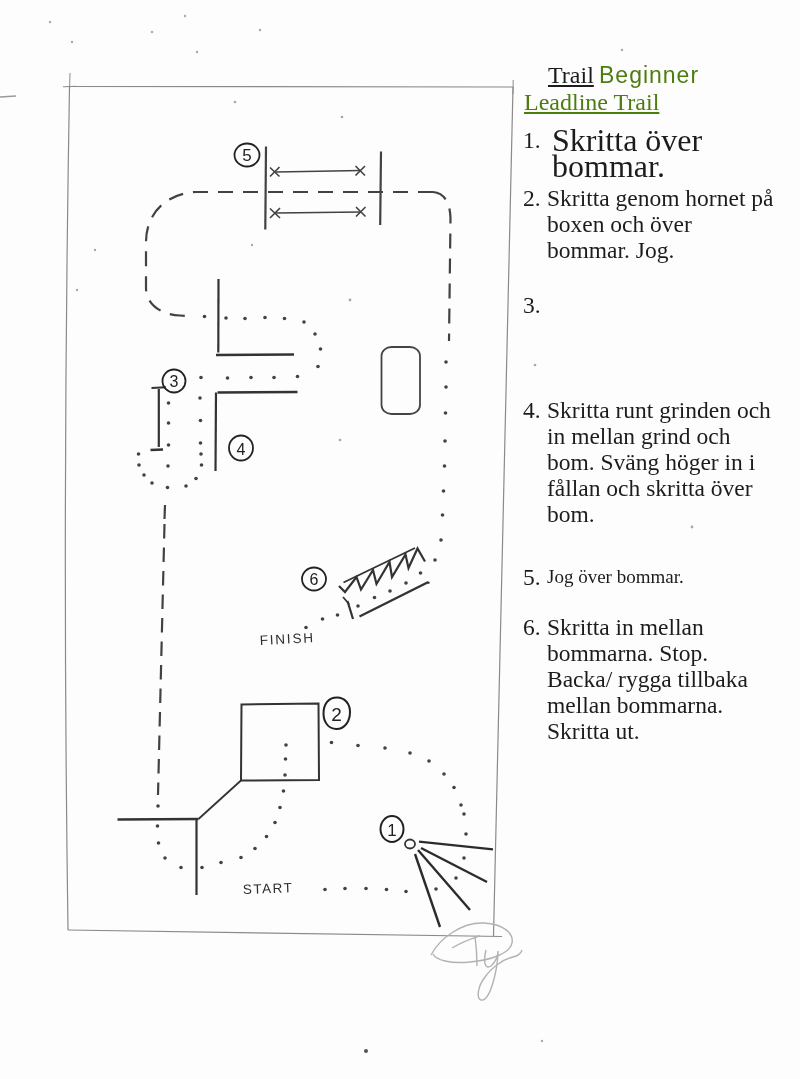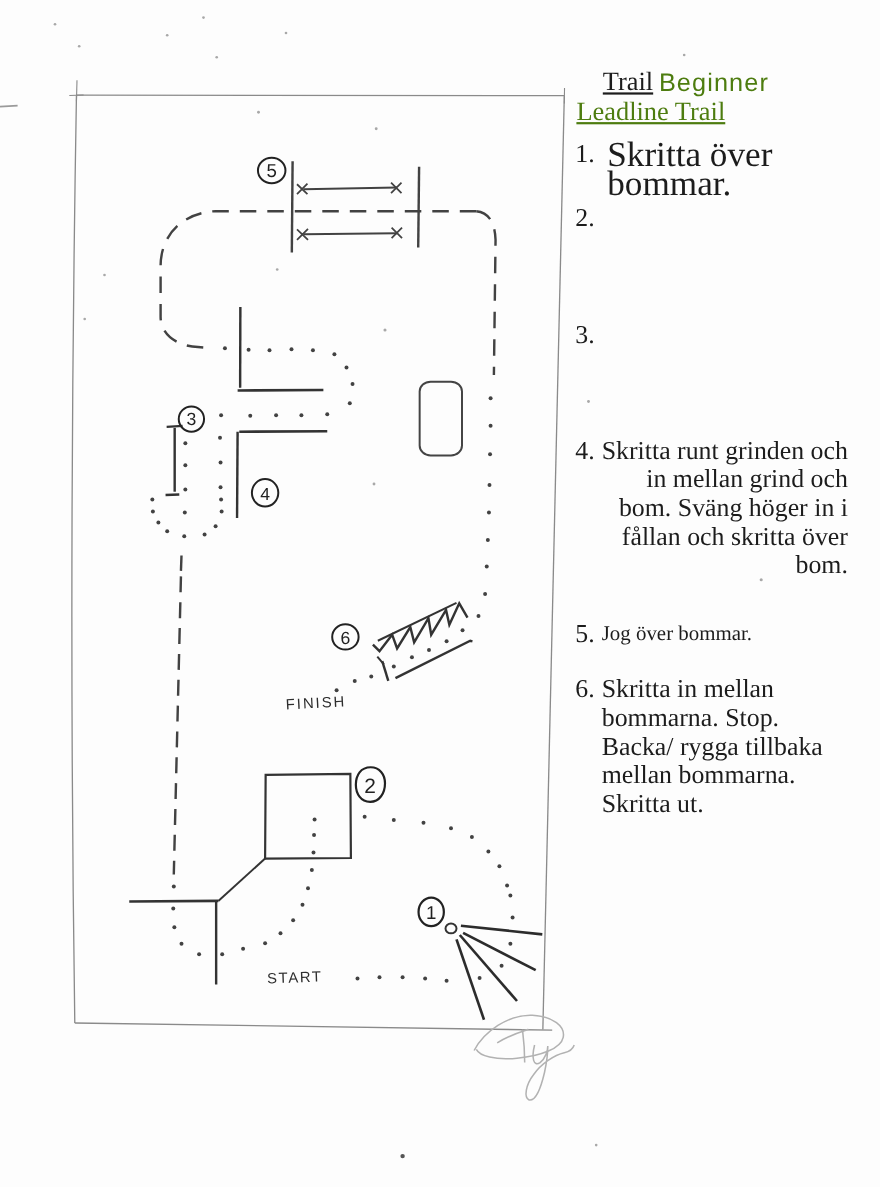--- a/index.html
+++ b/index.html
@@ -236,24 +236,25 @@
 
 <div style="position:absolute;left:524px;top:61.5px;font-size:24px;color:#1c1c1c;"><span style="text-decoration:underline;margin-left:24px;">Trail</span></div>
 <div style="position:absolute;left:599px;top:62px;font-family:'Liberation Sans',sans-serif;font-size:23px;color:#4d7c0f;letter-spacing:1px;">Beginner</div>
 
 <div style="position:absolute;left:524px;top:89px;font-size:24px;color:#4d7c0f;"><span style="text-decoration:underline;">Leadline Trail</span></div>
 
 <div style="position:absolute;left:523px;top:127px;font-size:23.5px;color:#1c1c1c;">1.</div>
 <div style="position:absolute;left:552px;top:127px;font-size:32px;line-height:26px;color:#1c1c1c;">Skritta över bommar.</div>
 
 <div style="position:absolute;left:523px;top:185px;font-size:23.5px;color:#1c1c1c;">2.</div>
+<div style="position:absolute;left:547px;top:185px;font-size:23.5px;line-height:26px;color:#1c1c1c;">Skritta genom hornet på<br>boxen och över<br>bommar. Jog.</div>
 
 <div style="position:absolute;left:523px;top:292px;font-size:23.5px;color:#1c1c1c;">3.</div>
 
 <div style="position:absolute;left:523px;top:397px;font-size:23.5px;color:#1c1c1c;">4.</div>
-<div style="position:absolute;left:547px;top:397px;font-size:23.5px;line-height:26px;color:#1c1c1c;text-align:right;">Skritta runt grinden och<br>in mellan grind och<br>bom. Sväng höger in i<br>fållan och skritta över<br>bom.</div>
+<div style="position:absolute;left:547px;top:397px;font-size:23.5px;line-height:26px;color:#1c1c1c;">Skritta runt grinden och<br>in mellan grind och<br>bom. Sväng höger in i<br>fållan och skritta över<br>bom.</div>
 
 <div style="position:absolute;left:523px;top:564px;font-size:23.5px;color:#1c1c1c;">5.</div>
 <div style="position:absolute;left:547px;top:564px;font-size:19px;line-height:26px;color:#1c1c1c;">Jog över bommar.</div>
 
 <div style="position:absolute;left:523px;top:614px;font-size:23.5px;color:#1c1c1c;">6.</div>
 <div style="position:absolute;left:547px;top:614px;font-size:23.5px;line-height:26px;color:#1c1c1c;">Skritta in mellan<br>bommarna. Stop.<br>Backa/ rygga tillbaka<br>mellan bommarna.<br>Skritta ut.</div>
 </div>
 
 </body></html>

